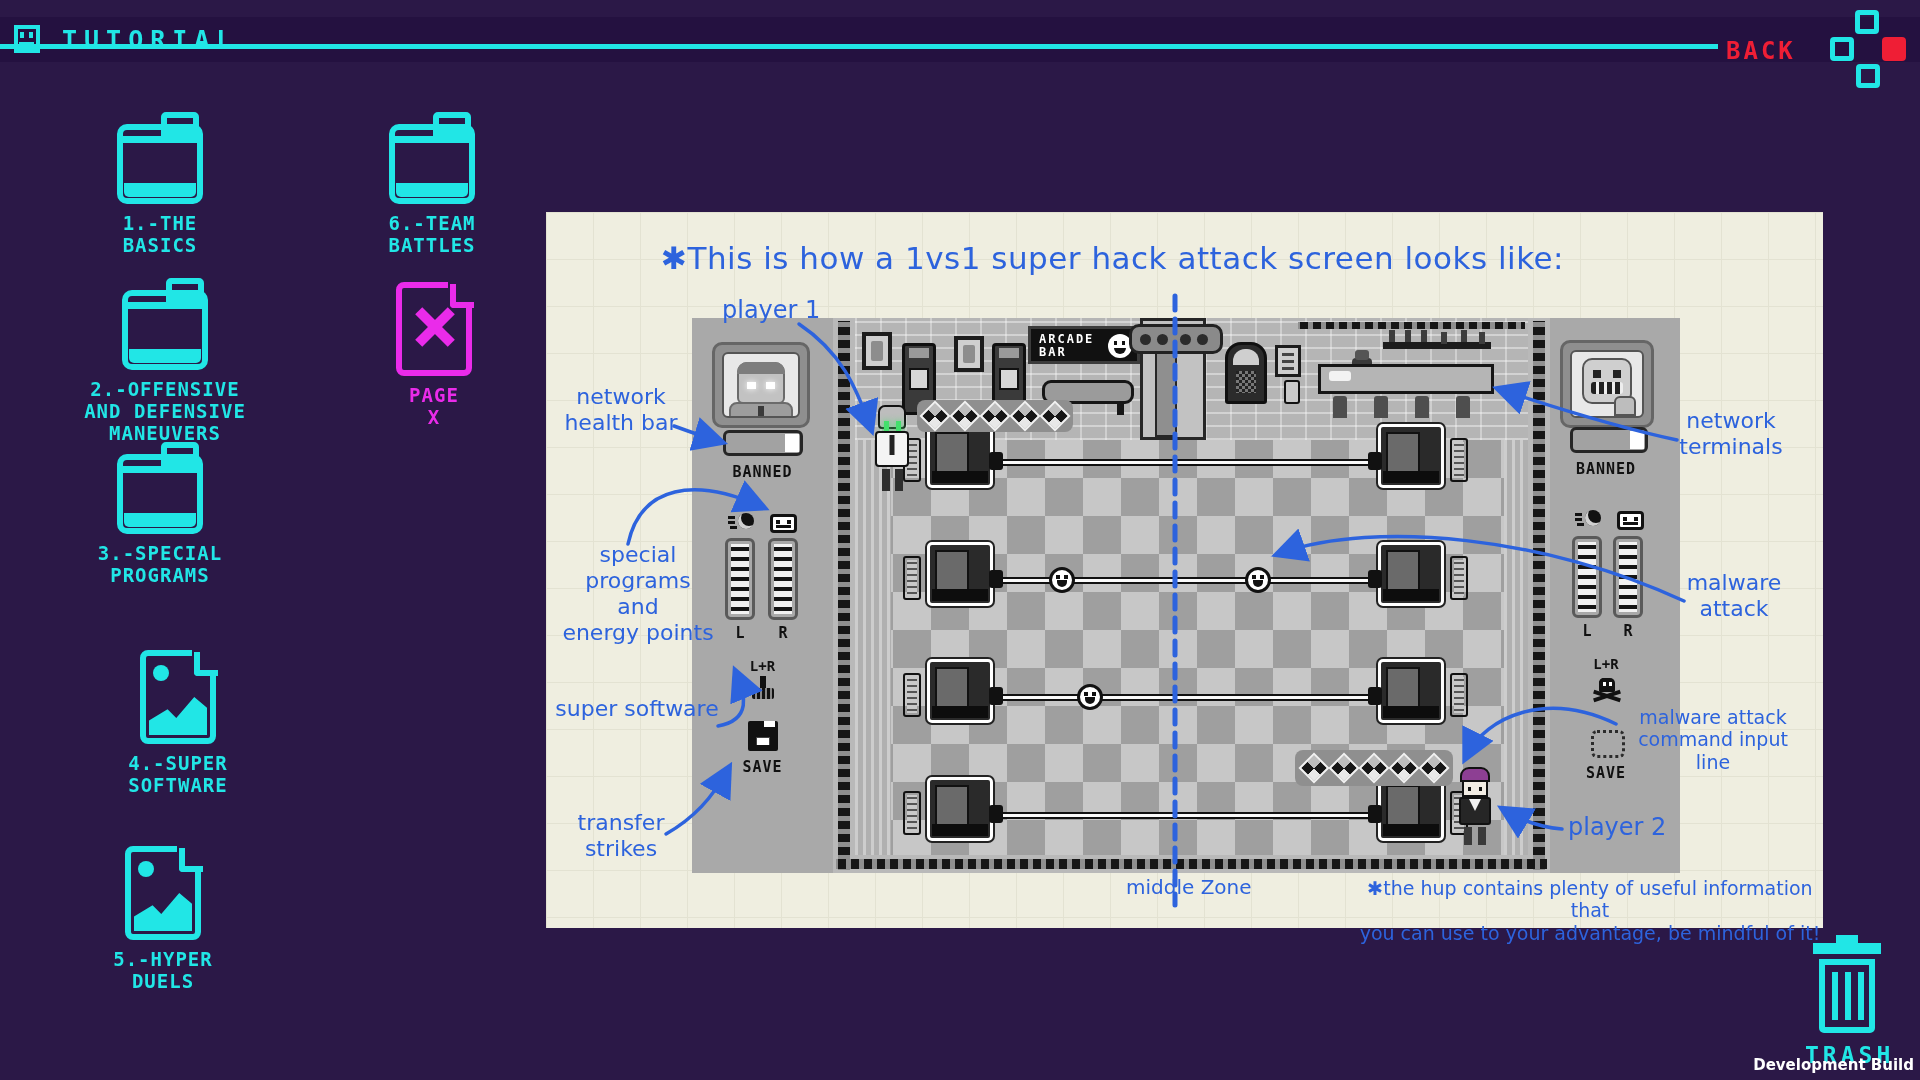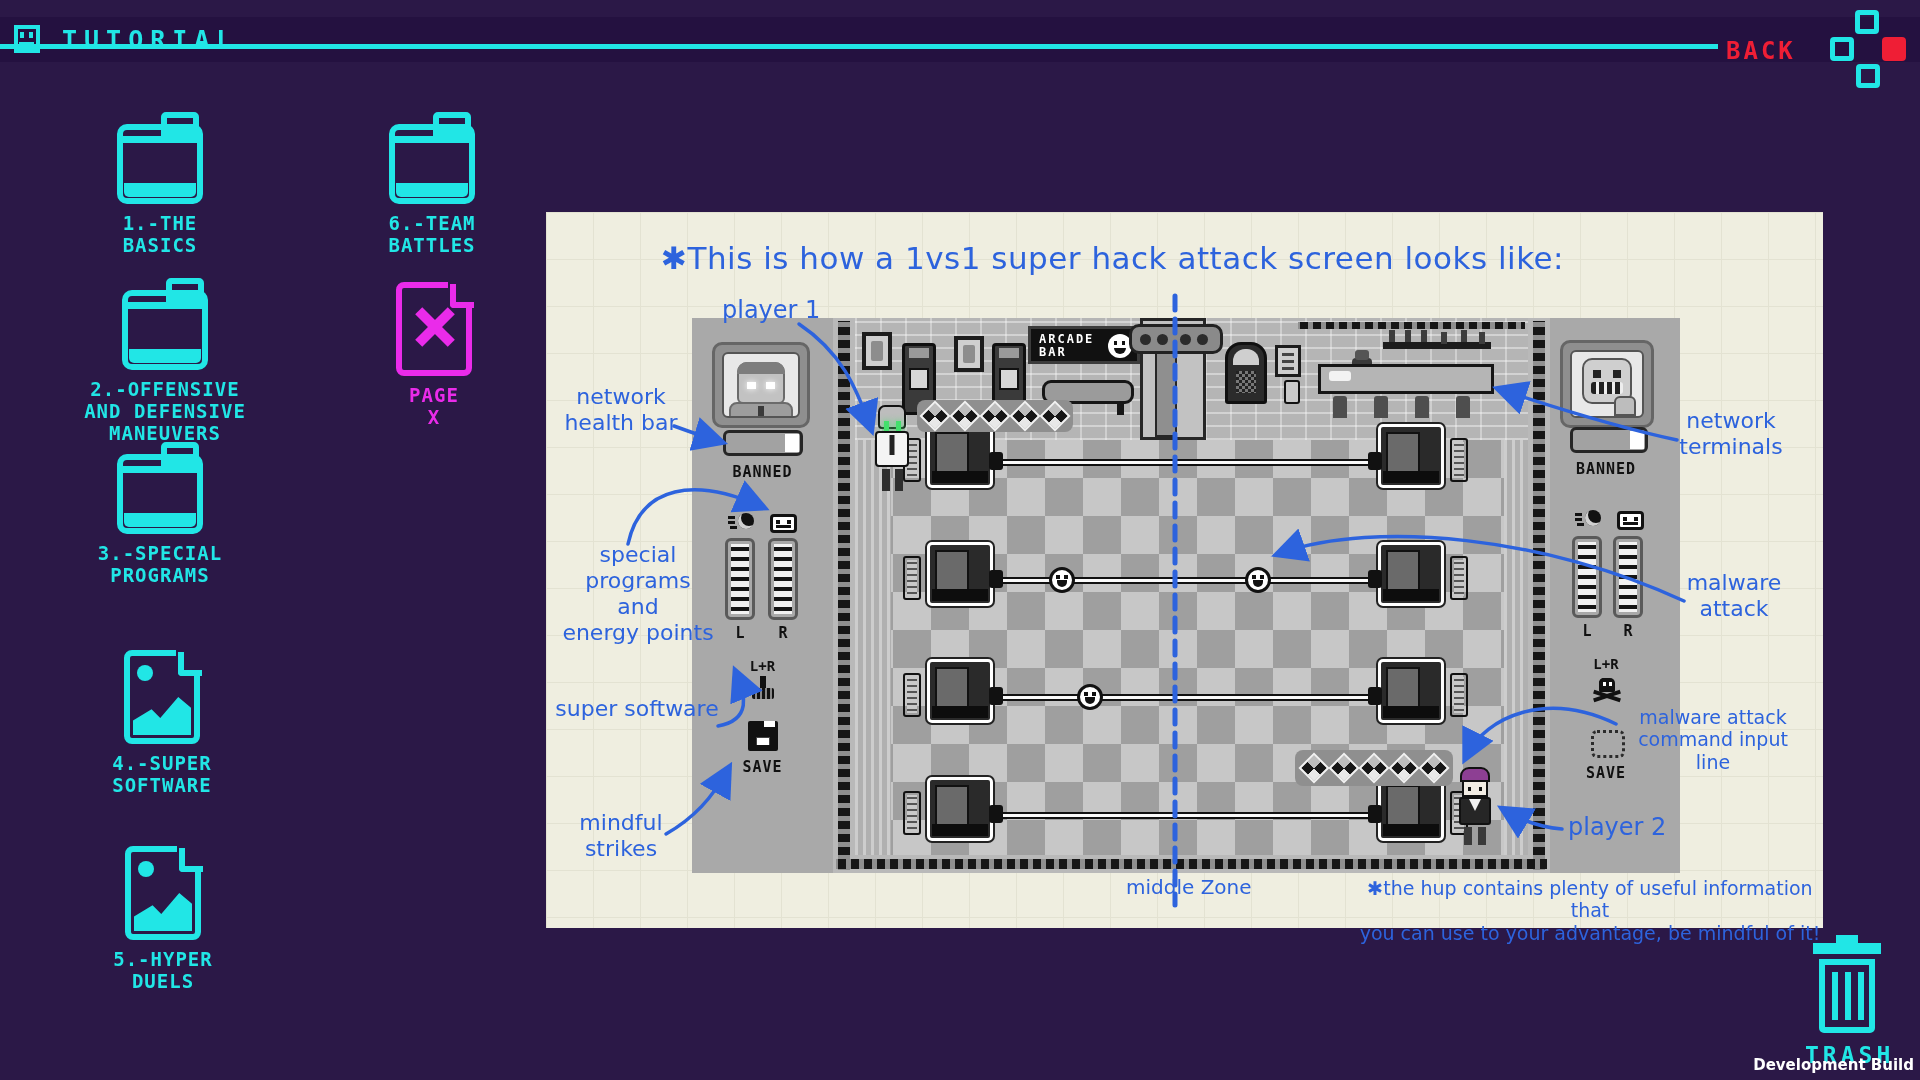--- a/index.html
+++ b/index.html
@@ -278,21 +278,21 @@
         <div class="if-tab"></div>
         <div class="if-lip"></div>
         <div class="if-base"></div>
       </div>
     <div class="menu-label">
       <div>3.-SPECIAL</div>
         <div>PROGRAMS</div>
     </div>
   </div>
 
-  <div class="menu-item" style="left:77px;top:650px;">
+  <div class="menu-item" style="left:93px;top:650px;">
     <div class="icon-file">
       <div class="fi-body"></div>
         <div class="fi-cover"></div>
         <div class="fi-flap"></div>
       <div class="fi-sun"></div>
         <div class="fi-mtn"></div>
     </div>
     <div class="menu-label">
       <div>4.-SUPER</div>
         <div>SOFTWARE</div>
@@ -501,21 +501,21 @@
       <div>special programs</div>
       <div>and</div>
       <div>energy points</div>
     </div>
 
     <div class="ann c" style="left:6px;top:484px;width:170px;font-size:22px;">
       <div>super software</div>
     </div>
 
     <div class="ann c" style="left:22px;top:598px;width:106px;font-size:22px;">
-      <div>mindful</div>
+      <div>transfer</div>
       <div>strikes</div>
     </div>
 
     <div class="ann c" style="left:1133px;top:196px;width:104px;font-size:22px;">
       <div>network</div>
       <div>terminals</div>
     </div>
 
     <div class="ann c" style="left:1140px;top:358px;width:96px;font-size:22px;">
       <div>malware</div>

